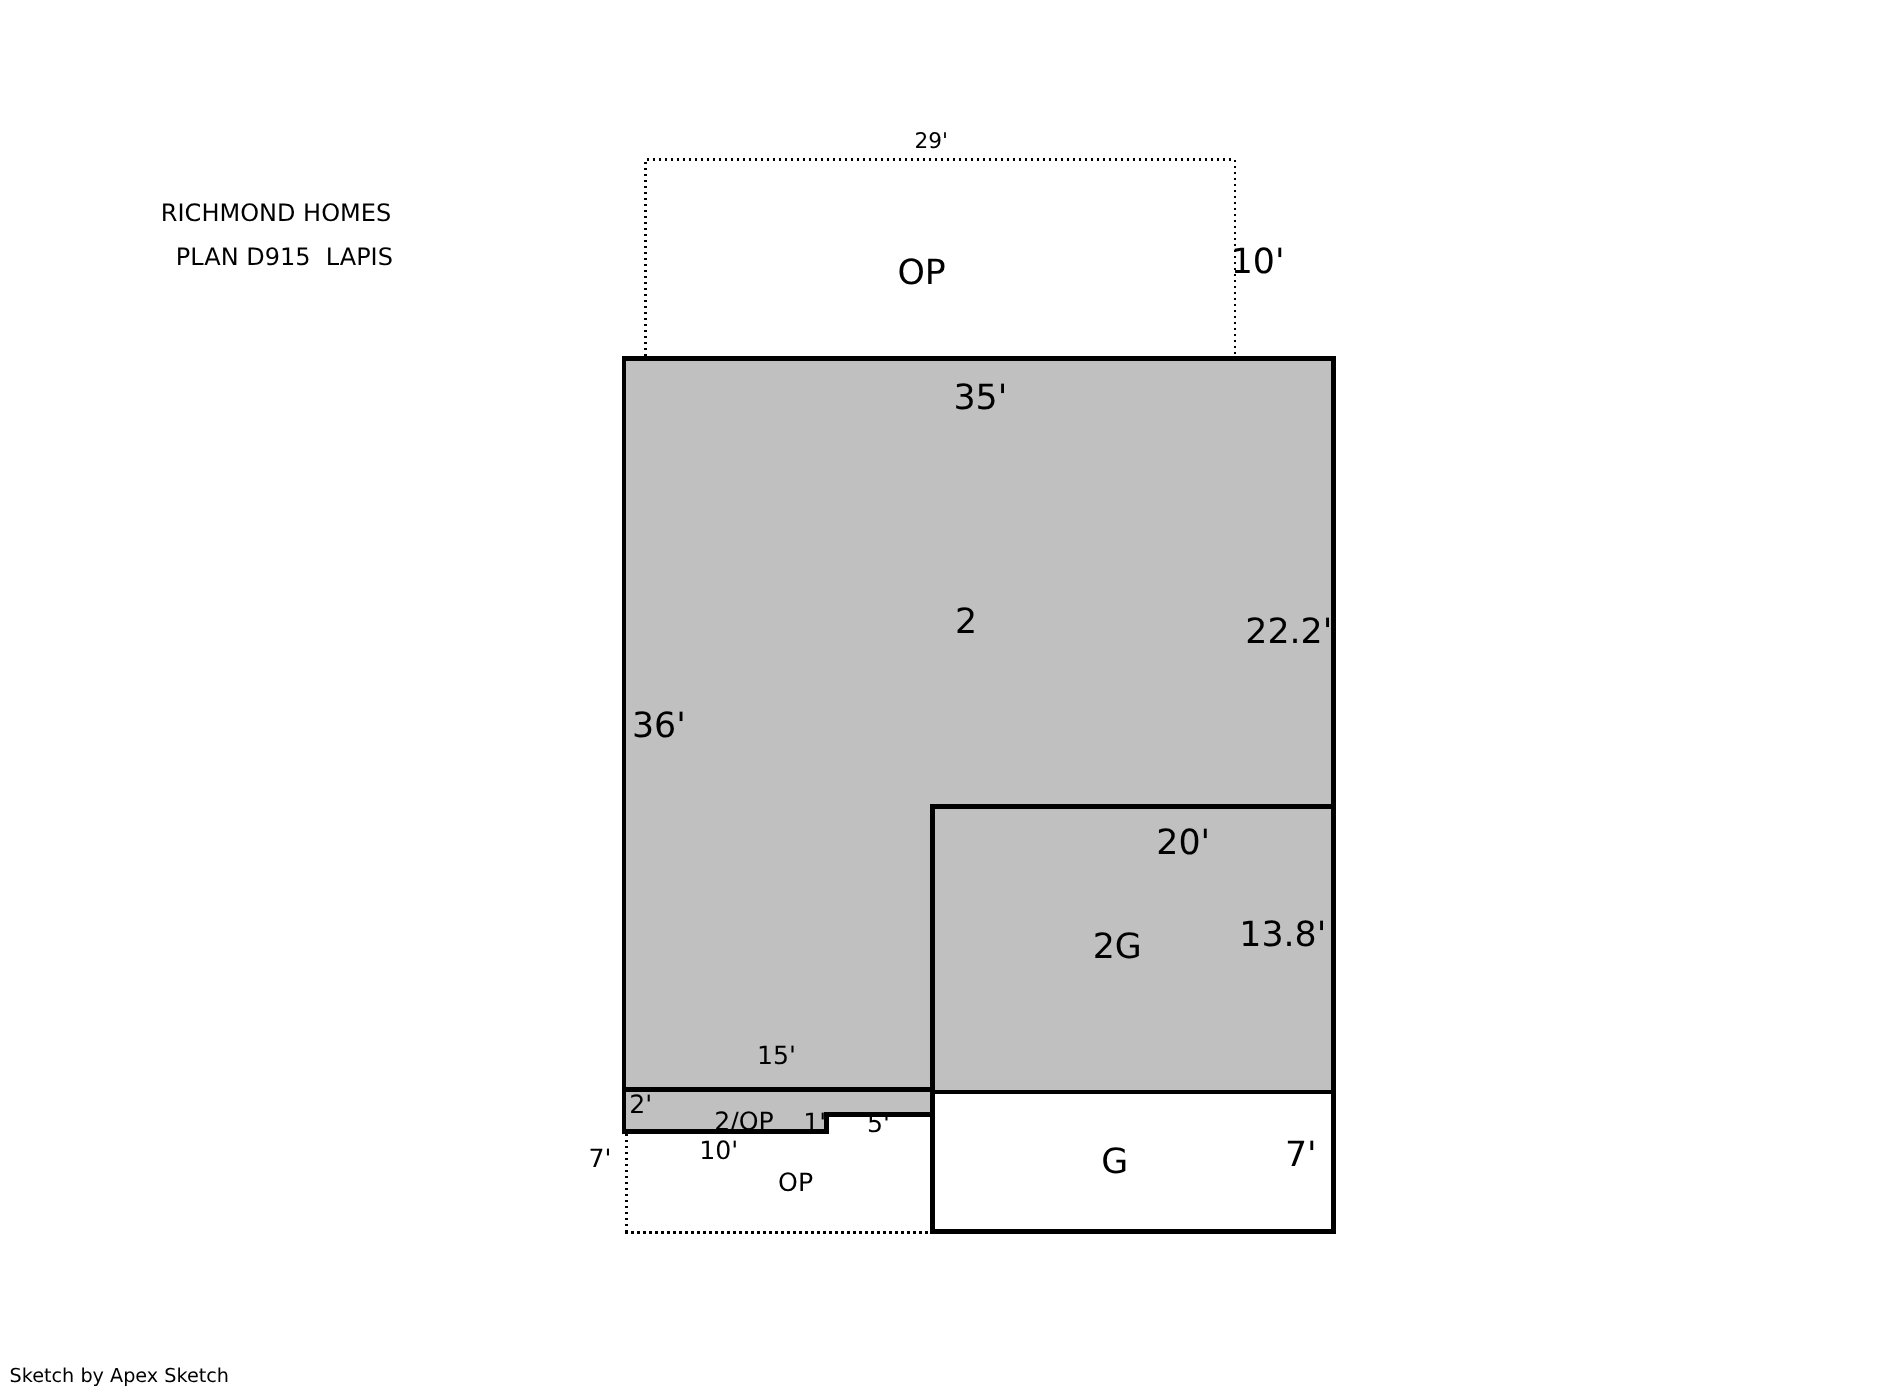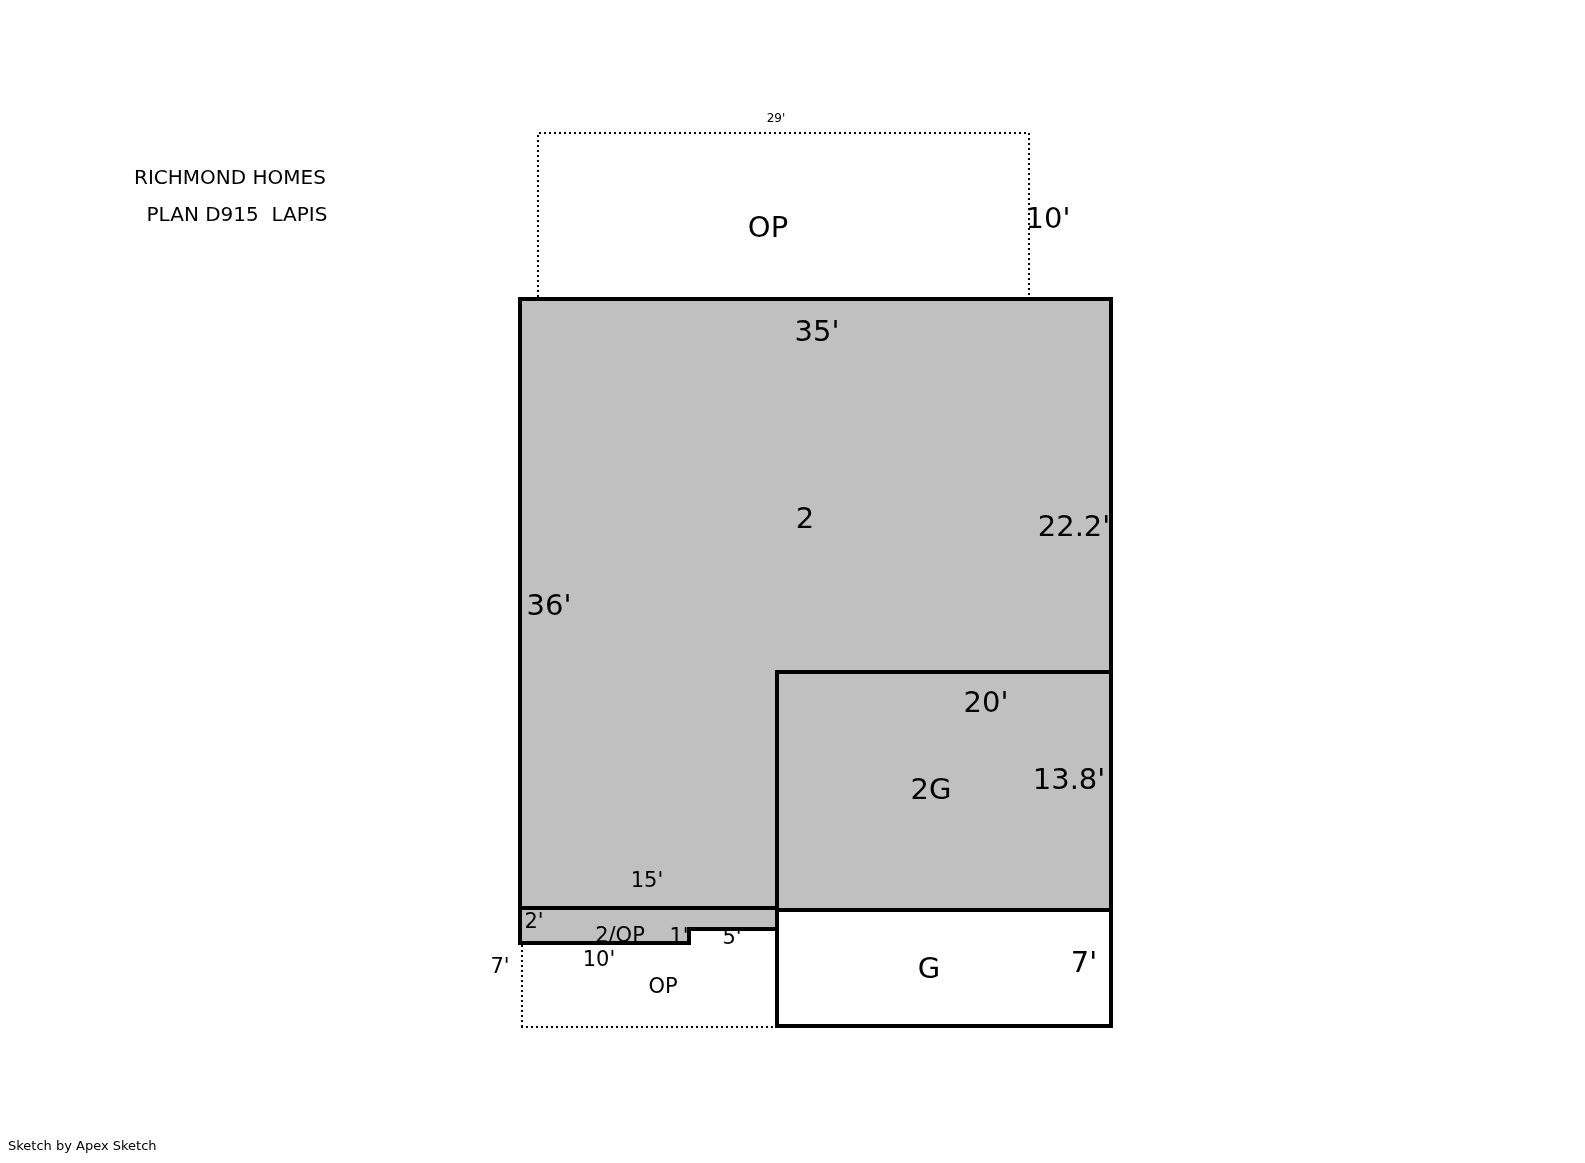--- a/index.html
+++ b/index.html
@@ -22,34 +22,34 @@
   }
   .lbl {
     position: absolute;
     transform: translate(-50%, -50%);
     font-size: 29px;
     line-height: 1;
     color: #000000;
     white-space: pre;
   }
   .lbl.sm { font-size: 21px; }
-  .lbl.xs { font-size: 12px; }
+  .lbl.xs { font-size: 18px; }
   .title-line {
     position: absolute;
     transform: translate(-50%, -50%);
     font-size: 20px;
     line-height: 1;
     color: #000000;
     white-space: pre;
   }
   .footer-credit {
     position: absolute;
     left: 8px;
     top: 1139px;
-    font-size: 13px;
+    font-size: 16px;
     line-height: 1;
     color: #000000;
     white-space: pre;
   }
 
   
   #t1   { left: 230px;  top: 177px; }
   #t2   { left: 237px;  top: 214px; }
   #d29  { left: 776px;  top: 118px; }
   #opT  { left: 768px;  top: 227px; }

